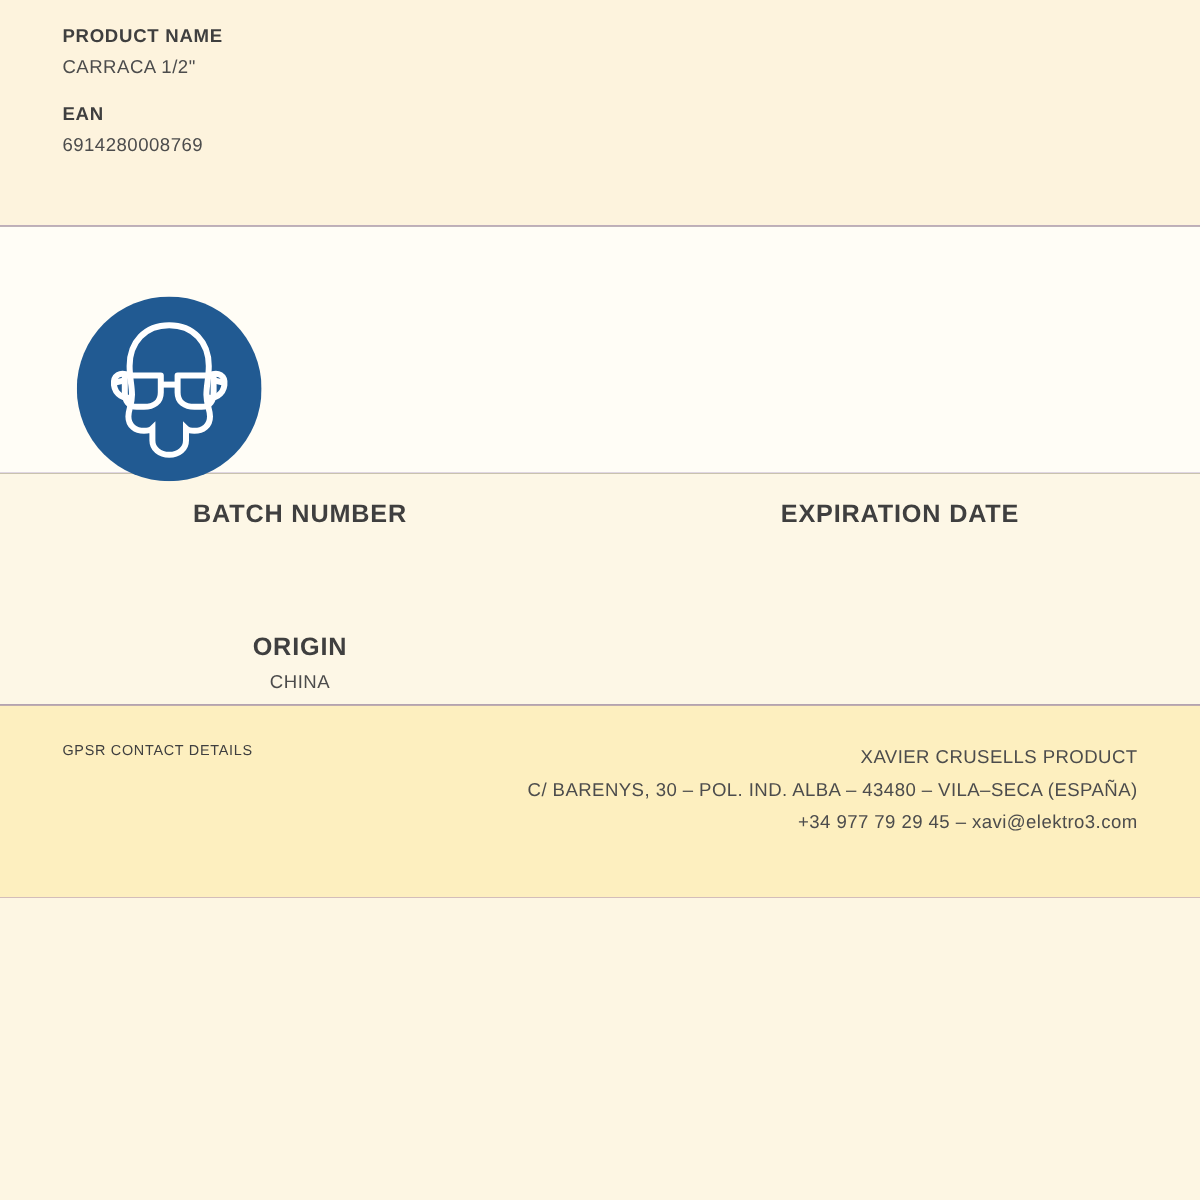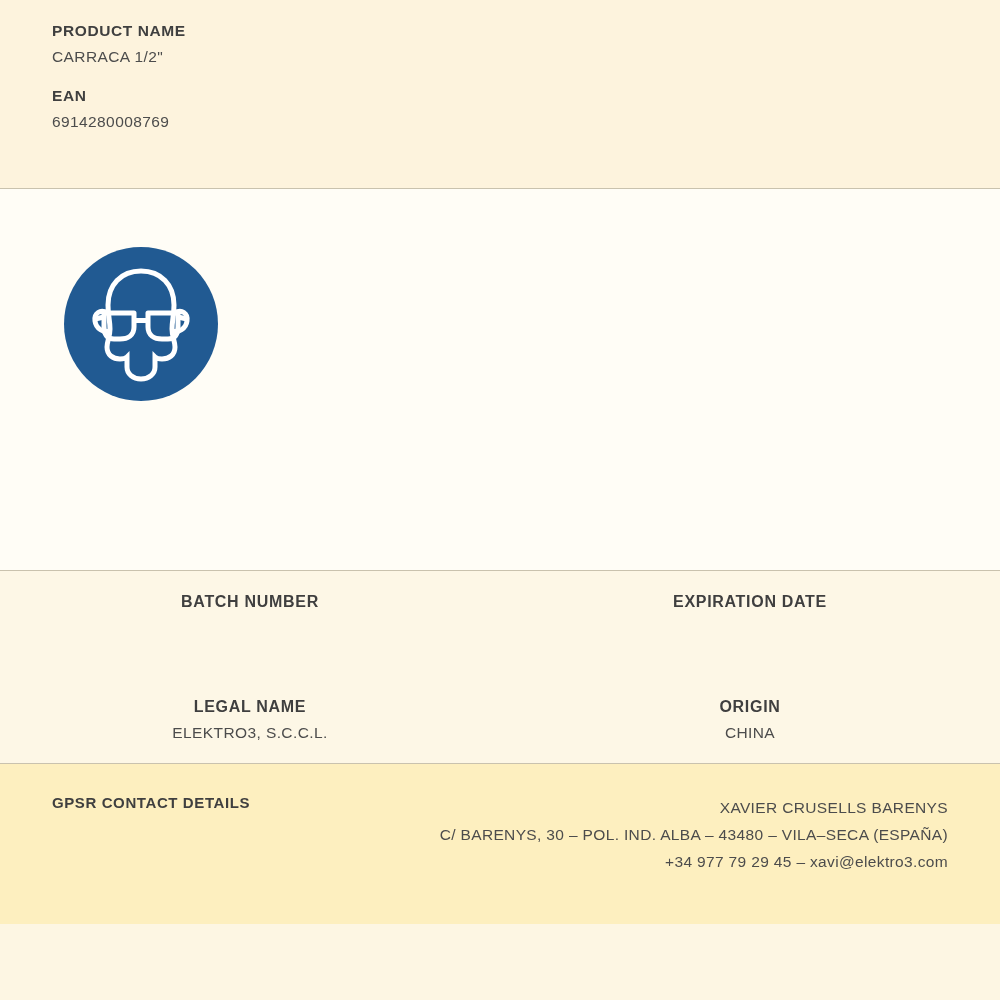--- a/index.html
+++ b/index.html
@@ -10,21 +10,21 @@
     width: 1000px;
     height: 1000px;
     font-family: "Liberation Sans", sans-serif;
     background: #fdf6e3;
     color: #4a4a4a;
     overflow: hidden;
   }
   .sheet {
     position: relative;
     width: 1000px;
-    height: 924px;
+    height: 748px;
     display: flex;
     flex-direction: column;
     background: #4c1d95;
   }
 
   
   .header {
     background: #fdf3dd;
     padding: 22px 0 18px 52px;
     box-sizing: border-box;
@@ -81,21 +81,21 @@
   .info-row {
     display: flex;
     width: 100%;
   }
   .info-cell {
     flex: 0 0 50%;
     text-align: center;
     box-sizing: border-box;
   }
   .info-label {
-    font-size: 16px;
+    font-size: 21px;
     font-weight: bold;
     letter-spacing: 0.7px;
     color: #3f3f3f;
     margin: 0 0 8px 0;
     min-height: 18px;
   }
   .info-value {
     font-size: 15.5px;
     letter-spacing: 0.4px;
     color: #4c4c4c;
@@ -110,22 +110,22 @@
   .footer {
     background: #fdefbf;
     height: 160px;
     box-sizing: border-box;
     padding: 30px 52px 0 52px;
     display: flex;
     justify-content: space-between;
     align-items: flex-start;
   }
   .footer-label {
-    font-size: 15px;
-    font-weight: bold;
+    font-size: 12px;
+    font-weight: normal;
     letter-spacing: 0.6px;
     color: #3f3f3f;
     white-space: nowrap;
   }
   .footer-contact {
     text-align: right;
     font-size: 15.5px;
     color: #4c4c4c;
     letter-spacing: 0.35px;
     line-height: 27px;
@@ -197,34 +197,30 @@
         <p class="info-label">BATCH NUMBER</p>
         <p class="info-value"></p>
       </div>
       <div class="info-cell">
         <p class="info-label">EXPIRATION DATE</p>
         <p class="info-value"></p>
       </div>
     </div>
     <div class="info-row second">
       <div class="info-cell">
-        <p class="info-label">LEGAL NAME</p>
-        <p class="info-value">ELEKTRO3, S.C.C.L.</p>
-      </div>
-      <div class="info-cell">
         <p class="info-label">ORIGIN</p>
         <p class="info-value">CHINA</p>
       </div>
     </div>
   </div>
 
   <div class="rule"></div>
 
   <div class="footer">
     <div class="footer-label">GPSR CONTACT DETAILS</div>
     <div class="footer-contact">
-      <div>XAVIER CRUSELLS BARENYS</div>
+      <div>XAVIER CRUSELLS PRODUCT</div>
       <div>C/ BARENYS, 30 – POL. IND. ALBA – 43480 – VILA–SECA (ESPAÑA)</div>
       <div>+34 977 79 29 45 – xavi@elektro3.com</div>
     </div>
   </div>
 
 </div>
 
 </body></html>

